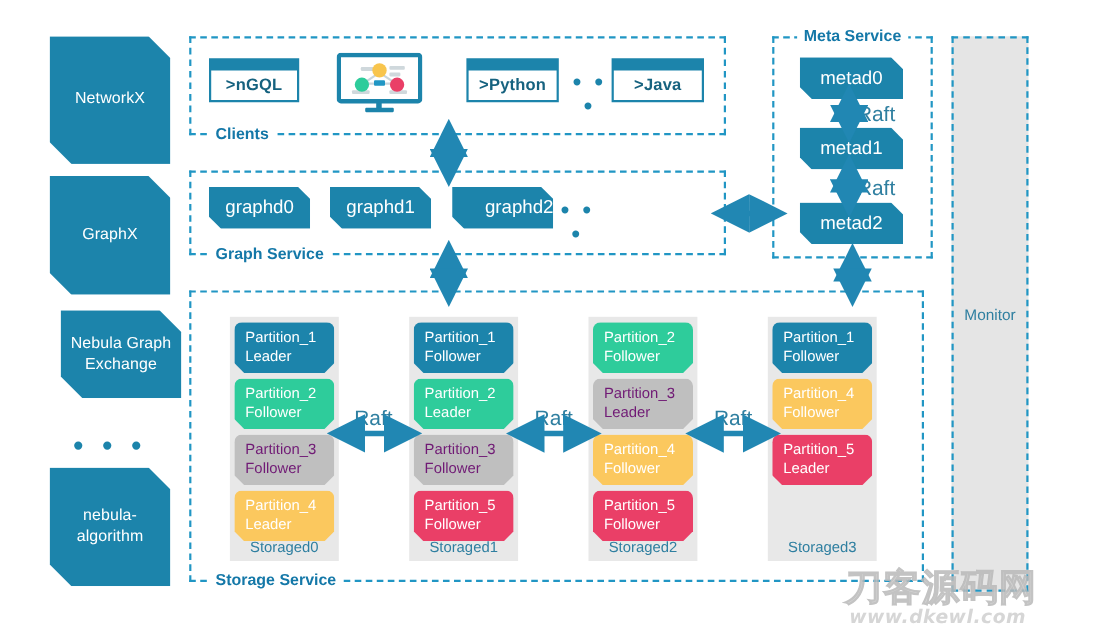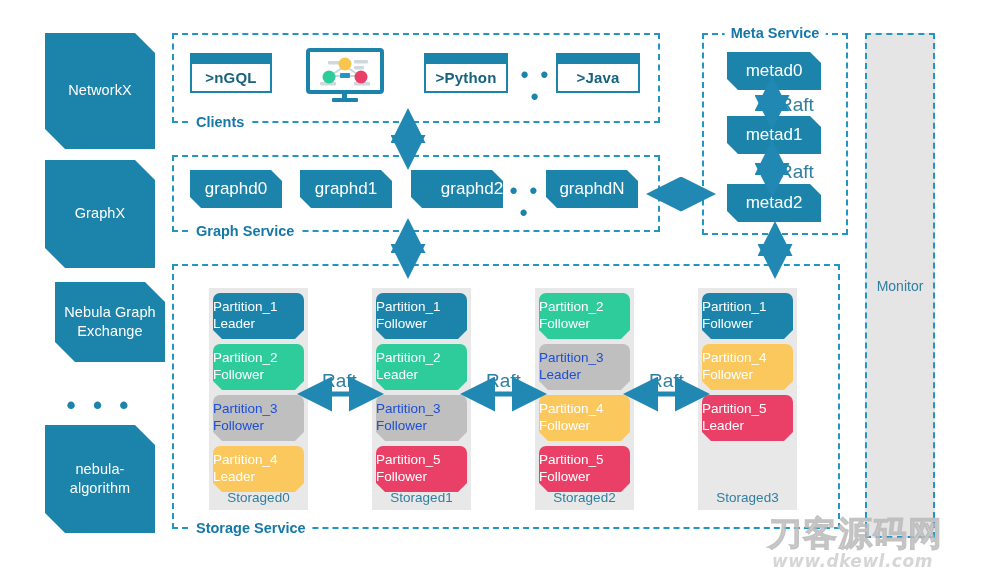--- a/index.html
+++ b/index.html
@@ -103,29 +103,29 @@
   .host-label {
     position: absolute;
     left: 0; right: 0;
     text-align: center;
     color: #2f7fa0;
     font-size: 13.5px;
   }
   .part {
     position: absolute;
     border-radius: 7px;
-    padding: 5px 0 4px 0;
+    padding: 5px 0 4px 10px;
     font-size: 13.5px;
     line-height: 1.28;
     color: #ffffff;
     clip-path: polygon(0 0, 100% 0, 100% calc(100% - 9px), calc(100% - 9px) 100%, 9px 100%, 0 calc(100% - 9px));
   }
   .part.c-blue   { background: #1c84ab; }
   .part.c-green  { background: #2ecc9b; }
-  .part.c-gray   { background: #bfbfbf; color: #1d4ed8; }
+  .part.c-gray   { background: #bfbfbf; color: #701a75; }
   .part.c-yellow { background: #fbc85e; }
   .part.c-pink   { background: #ea3f67; }
 
   
   .arrow-label {
     position: absolute;
     color: #2f7fa0;
     font-size: 19px;
     white-space: nowrap;
   }
@@ -239,23 +239,20 @@
   <div class="daemon abs" style="left:190px; top:170px; width:92px; height:38px;">
     <span>graphd0</span>
   </div>
   <div class="daemon abs" style="left:300px; top:170px; width:92px; height:38px;">
     <span>graphd1</span>
   </div>
   <div class="daemon abs" style="left:411px; top:170px; width:92px; height:38px;padding-left:30px;">
     <span>graphd2</span>
   </div>
   <div class="dots-h abs" style="left:506px; top:180px; width:38px;">• • •</div>
-  <div class="daemon abs" style="left:546px; top:170px; width:92px; height:38px;">
-    <span>graphdN</span>
-  </div>
 
   <div class="dashed-box abs" style="left:702px; top:33px; width:146px; height:202px;">
     <div class="svc-label top">Meta Service</div>
   </div>
 
   <div class="daemon abs" style="left:727px; top:52px; width:94px; height:38px;">
     <span>metad0</span>
   </div>
   <div class="daemon abs" style="left:727px; top:116px; width:94px; height:38px;">
     <span>metad1</span>

